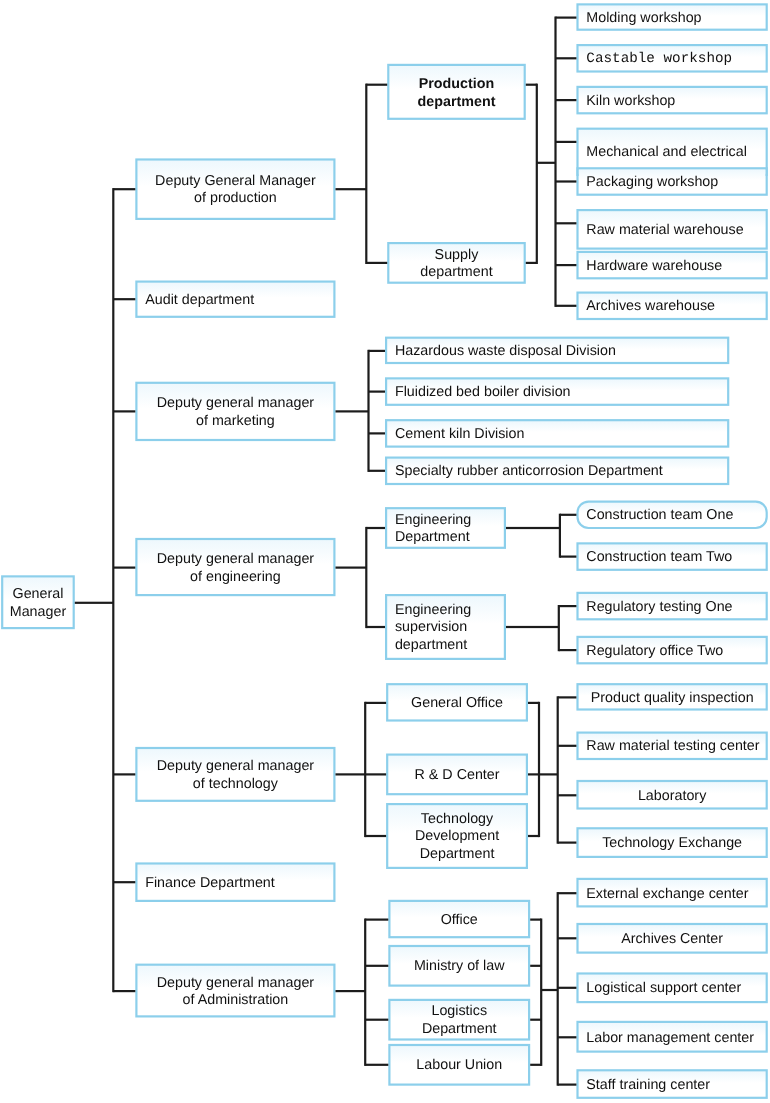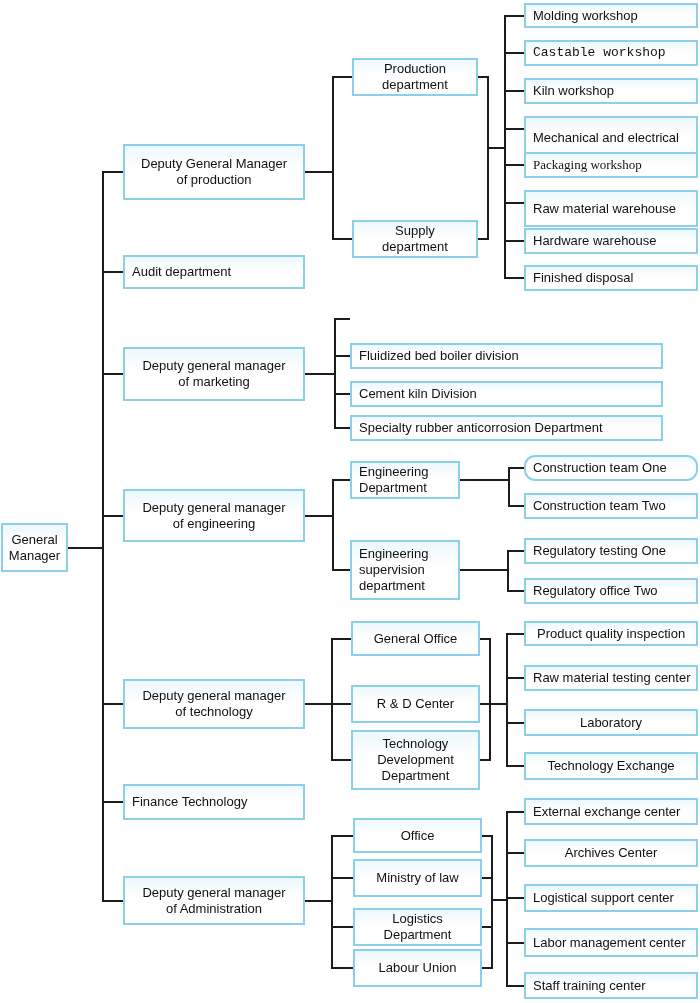--- a/index.html
+++ b/index.html
@@ -43,27 +43,28 @@
 Manager</div>
     <div class="node" style="left: 123px; top: 144px; width: 182px; height: 56px;">Deputy General Manager
 of production</div>
     <div class="node left" style="left: 123px; top: 255px; width: 182px; height: 34px;">Audit department</div>
     <div class="node" style="left: 123px; top: 347px; width: 182px; height: 54px;">Deputy general manager
 of marketing</div>
     <div class="node" style="left: 123px; top: 489px; width: 182px; height: 53px;">Deputy general manager
 of engineering</div>
     <div class="node" style="left: 123px; top: 679px; width: 182px; height: 50px;">Deputy general manager
 of technology</div>
-    <div class="node left" style="left: 123px; top: 784px; width: 182px; height: 36px;">Finance Technology</div>
+    <div class="node left" style="left: 123px; top: 784px; width: 182px; height: 36px;">Finance Department</div>
     <div class="node" style="left: 123px; top: 876px; width: 182px; height: 49px;">Deputy general manager
 of Administration</div>
-    <div class="node" style="left: 352px; top: 58px; width: 126px; height: 38px;">Production
+    <div class="node" style="left: 352px; top: 58px; width: 126px; height: 51px; font-weight: bold;">Production
 department</div>
     <div class="node" style="left: 352px; top: 220px; width: 126px; height: 38px;">Supply
 department</div>
+    <div class="node left" style="left: 350px; top: 306px; width: 313px; height: 25px;">Hazardous waste disposal Division</div>
     <div class="node left" style="left: 350px; top: 343px; width: 313px; height: 26px;">Fluidized bed boiler division</div>
     <div class="node left" style="left: 350px; top: 381px; width: 313px; height: 26px;">Cement kiln Division</div>
     <div class="node left" style="left: 350px; top: 415px; width: 313px; height: 26px;">Specialty rubber anticorrosion Department</div>
     <div class="node left" style="left: 350px; top: 461px; width: 110px; height: 38px;">Engineering
 Department</div>
     <div class="node left" style="left: 350px; top: 540px; width: 110px; height: 60px;">Engineering
 supervision
 department</div>
     <div class="node" style="left: 351px; top: 621px; width: 129px; height: 35px;">General Office</div>
     <div class="node" style="left: 351px; top: 685px; width: 129px; height: 38px;">R &amp; D Center</div>
@@ -72,24 +73,24 @@
 Department</div>
     <div class="node" style="left: 353px; top: 818px; width: 129px; height: 35px;">Office</div>
     <div class="node" style="left: 353px; top: 859px; width: 129px; height: 38px;">Ministry of law</div>
     <div class="node" style="left: 353px; top: 908px; width: 129px; height: 38px;">Logistics
 Department</div>
     <div class="node" style="left: 353px; top: 949px; width: 129px; height: 38px;">Labour Union</div>
     <div class="node left" style="left: 524px; top: 3px; width: 174px; height: 25px;">Molding workshop</div>
     <div class="node left" style="left: 524px; top: 40px; width: 174px; height: 26px; font-family: Liberation Mono, monospace;">Castable workshop</div>
     <div class="node left" style="left: 524px; top: 78px; width: 174px; height: 26px;">Kiln workshop</div>
     <div class="node left" style="left: 524px; top: 116px; width: 174px; height: 44px;">Mechanical and electrical</div>
-    <div class="node left" style="left: 524px; top: 152px; width: 174px; height: 26px; font-family: Liberation Serif, serif;">Packaging workshop</div>
+    <div class="node left" style="left: 524px; top: 152px; width: 174px; height: 26px;">Packaging workshop</div>
     <div class="node left" style="left: 524px; top: 190px; width: 174px; height: 37px;">Raw material warehouse</div>
     <div class="node left" style="left: 524px; top: 228px; width: 174px; height: 26px;">Hardware warehouse</div>
-    <div class="node left" style="left: 524px; top: 265px; width: 174px; height: 26px;">Finished disposal</div>
+    <div class="node left" style="left: 524px; top: 265px; width: 174px; height: 26px;">Archives warehouse</div>
     <div class="node left" style="left: 524px; top: 455px; width: 174px; height: 26px; border-radius: 11px;">Construction team One</div>
     <div class="node left" style="left: 524px; top: 493px; width: 174px; height: 26px;">Construction team Two</div>
     <div class="node left" style="left: 524px; top: 538px; width: 174px; height: 26px;">Regulatory testing One</div>
     <div class="node left" style="left: 524px; top: 578px; width: 174px; height: 26px;">Regulatory office Two</div>
     <div class="node left" style="left: 524px; top: 621px; width: 174px; height: 25px; padding-left: 11px;">Product quality inspection</div>
     <div class="node left" style="left: 524px; top: 665px; width: 174px; height: 26px;">Raw material testing center</div>
     <div class="node" style="left: 524px; top: 709px; width: 174px; height: 27px;">Laboratory</div>
     <div class="node" style="left: 524px; top: 752px; width: 174px; height: 28px;">Technology Exchange</div>
     <div class="node left" style="left: 524px; top: 798px; width: 174px; height: 27px;">External exchange center</div>
     <div class="node" style="left: 524px; top: 839px; width: 174px; height: 28px;">Archives Center</div>

